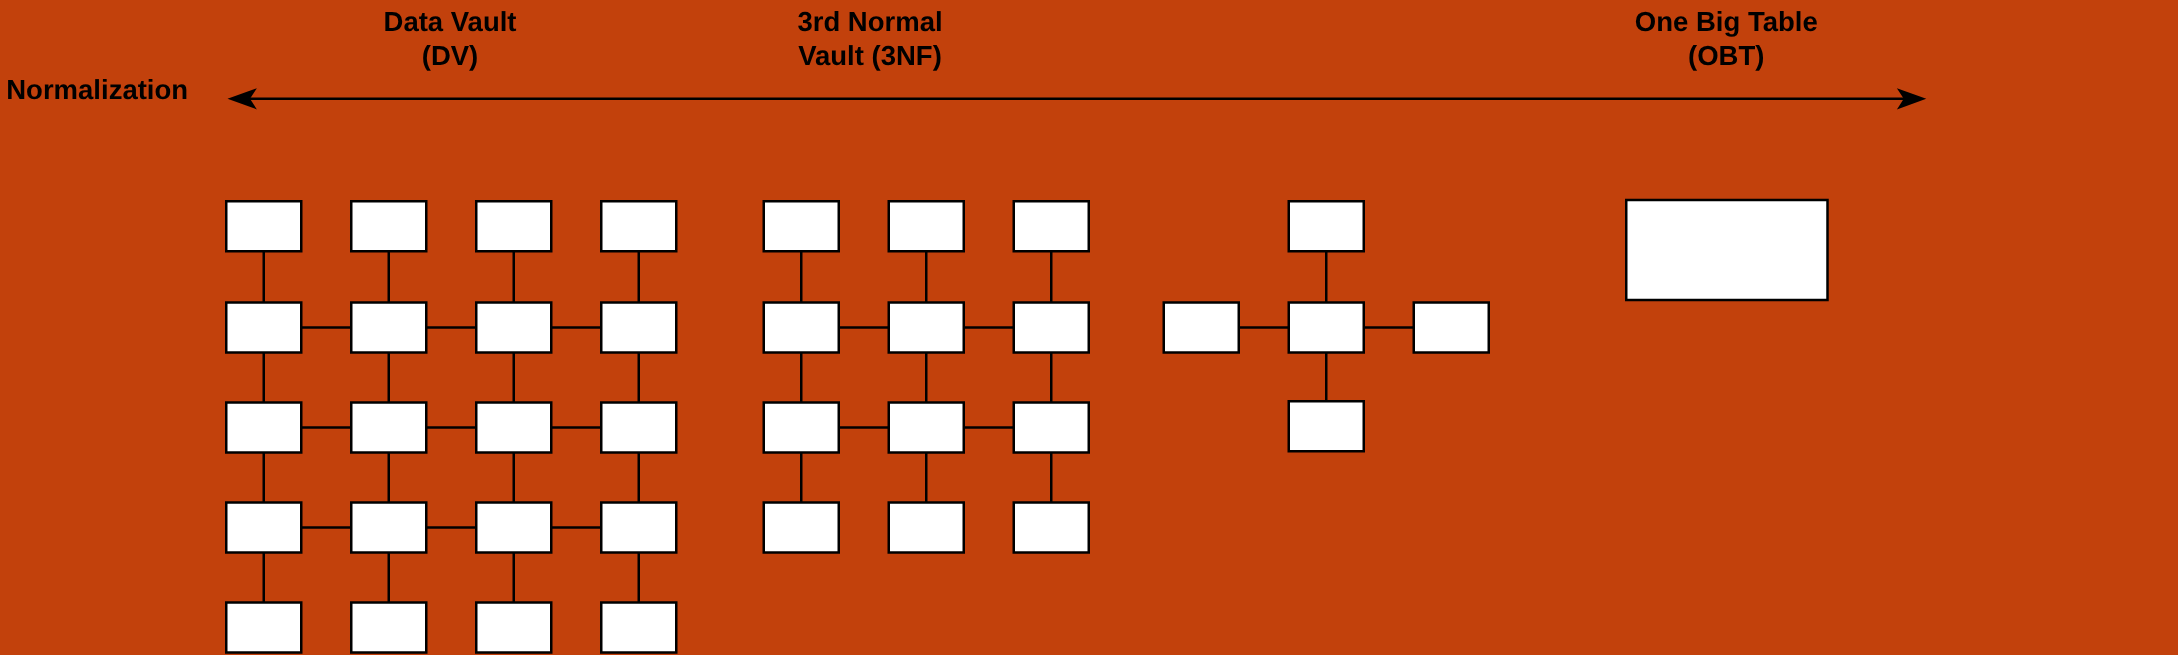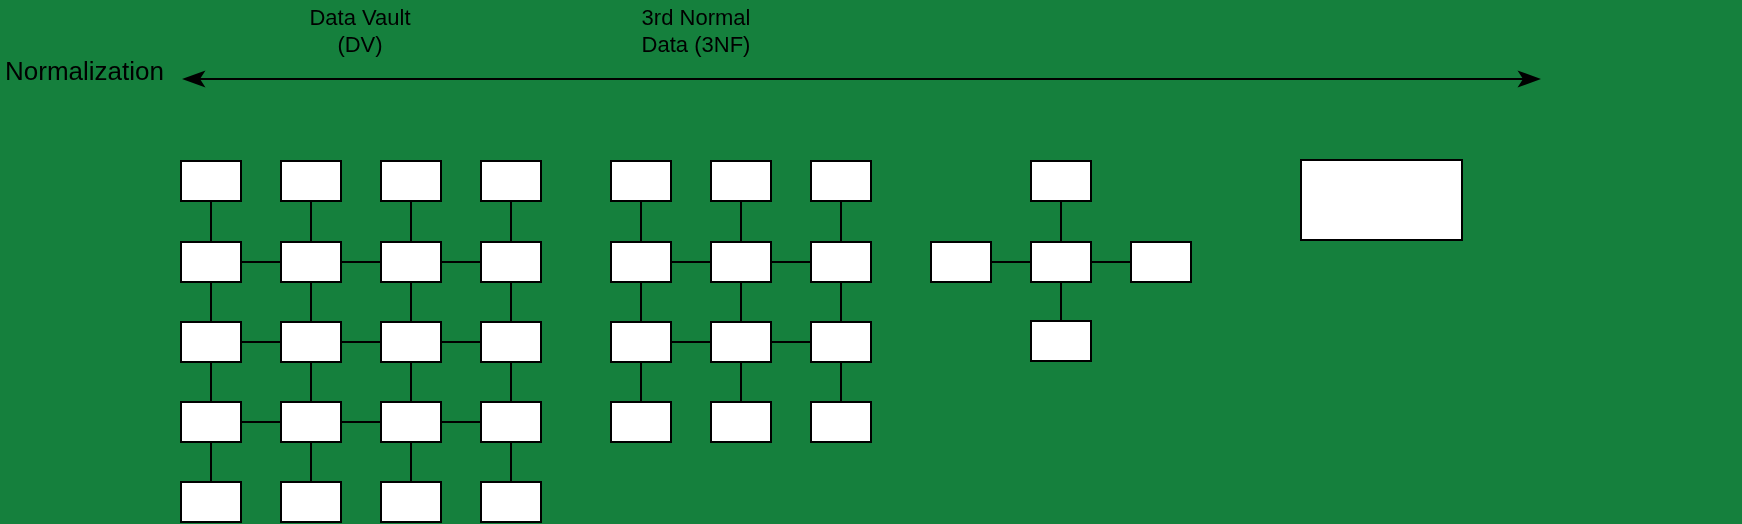--- a/index.html
+++ b/index.html
@@ -4,24 +4,25 @@
 <style>
   html, body {
     margin: 0;
     padding: 0;
     background: #ffffff;
   }
   #canvas {
     position: relative;
     width: 1742px;
     height: 524px;
-    background: #15803d;
+    background: #c2410c;
     overflow: hidden;
     font-family: "Liberation Sans", sans-serif;
     color: #000000;
+    font-weight: bold;
   }
   #diagram-layer {
     position: absolute;
     left: 0;
     top: 0;
     width: 1742px;
     height: 524px;
   }
   .approach-label {
     position: absolute;
@@ -32,21 +33,21 @@
     line-height: 27px;
     white-space: nowrap;
   }
   #lbl-dv   { left: 360px; }
   #lbl-3nf  { left: 696px; }
   #lbl-dim  { left: 1060px; }
   #lbl-obt  { left: 1381px; }
   .side-label {
     position: absolute;
     top: 58px;
-    font-size: 26px;
+    font-size: 22px;
     line-height: 27px;
     white-space: nowrap;
     text-align: center;
   }
   #lbl-normalization   { left: 5px; }
   #lbl-denormalization { left: 1563px; }
   #diagram-layer line  { stroke: #000000; stroke-width: 2; }
   #diagram-layer rect  { stroke: #000000; stroke-width: 2; fill: #ffffff; }
   #diagram-layer path  { fill: #000000; stroke: none; }
 </style>
@@ -152,21 +153,25 @@
       </g>
     </svg>
 
   <div class="approach-label" id="lbl-dv">
     <div>Data Vault</div>
     <div>(DV)</div>
   </div>
 
   <div class="approach-label" id="lbl-3nf">
     <div>3rd Normal</div>
-    <div>Data (3NF)</div>
+    <div>Vault (3NF)</div>
   </div>
 
 
+  <div class="approach-label" id="lbl-obt">
+    <div>One Big Table</div>
+    <div>(OBT)</div>
+  </div>
 
   <div class="side-label" id="lbl-normalization">Normalization</div>
 
 
 </div>
 
 </body></html>

